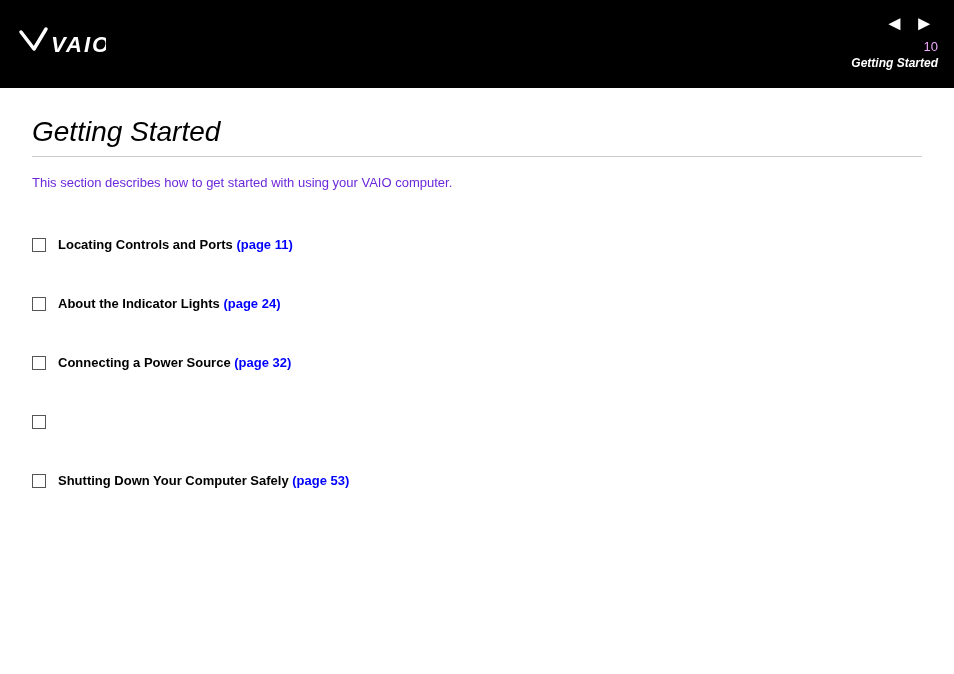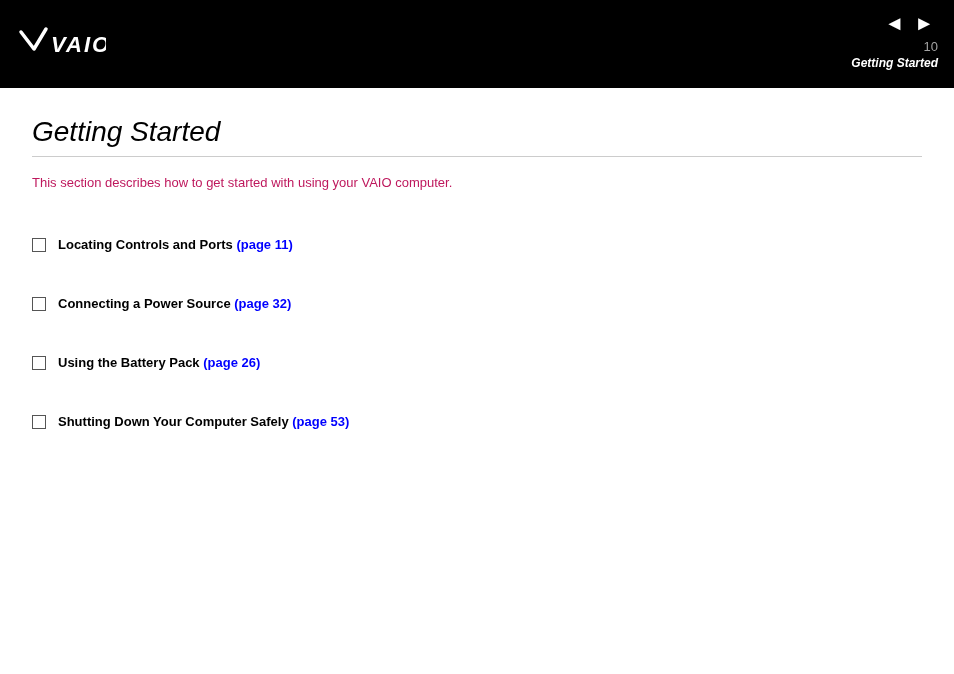--- a/index.html
+++ b/index.html
@@ -48,21 +48,21 @@
     }
 
     .nav-arrow {
       color: #fff;
       font-size: 20px;
       cursor: pointer;
       padding: 2px 4px;
     }
 
     .page-number {
-      color: #a3a3a3;
+      color: #f0abfc;
       font-size: 13px;
       margin-bottom: 2px;
     }
 
     .section-label {
       color: #fff;
       font-size: 12px;
       font-style: italic;
       font-weight: bold;
       text-align: right;
@@ -80,21 +80,21 @@
       font-style: italic;
       font-weight: normal;
       color: #000;
       margin-bottom: 16px;
       border-bottom: 1px solid #ccc;
       padding-bottom: 8px;
     }
 
     .intro-text {
       font-size: 13px;
-      color: #be185d;
+      color: #6d28d9;
       margin-bottom: 28px;
       line-height: 1.5;
     }
 
     .toc-list {
       list-style: none;
       padding: 0;
       margin: 0;
     }
 
@@ -158,24 +158,27 @@
   <h1 class="page-title">Getting Started</h1>
   <p class="intro-text">This section describes how to get started with using your VAIO computer.</p>
 
   <ul class="toc-list" id="toc-list">
   <li class="toc-item">
         <span class="checkbox-icon"></span>
         <span class="toc-item-text">Locating Controls and Ports <a class="page-link" href="#page11">(page 11)</a></span>
       </li>
       <li class="toc-item">
         <span class="checkbox-icon"></span>
+        <span class="toc-item-text">About the Indicator Lights <a class="page-link" href="#page24">(page 24)</a></span>
+      </li>
+      <li class="toc-item">
+        <span class="checkbox-icon"></span>
         <span class="toc-item-text">Connecting a Power Source <a class="page-link" href="#page25">(page 32)</a></span>
       </li>
       <li class="toc-item">
         <span class="checkbox-icon"></span>
-        <span class="toc-item-text">Using the Battery Pack <a class="page-link" href="#page26">(page 26)</a></span>
       </li>
       <li class="toc-item">
         <span class="checkbox-icon"></span>
         <span class="toc-item-text">Shutting Down Your Computer Safely <a class="page-link" href="#page33">(page 53)</a></span>
       </li>
     </ul>
 </div>
 
 </body></html>

